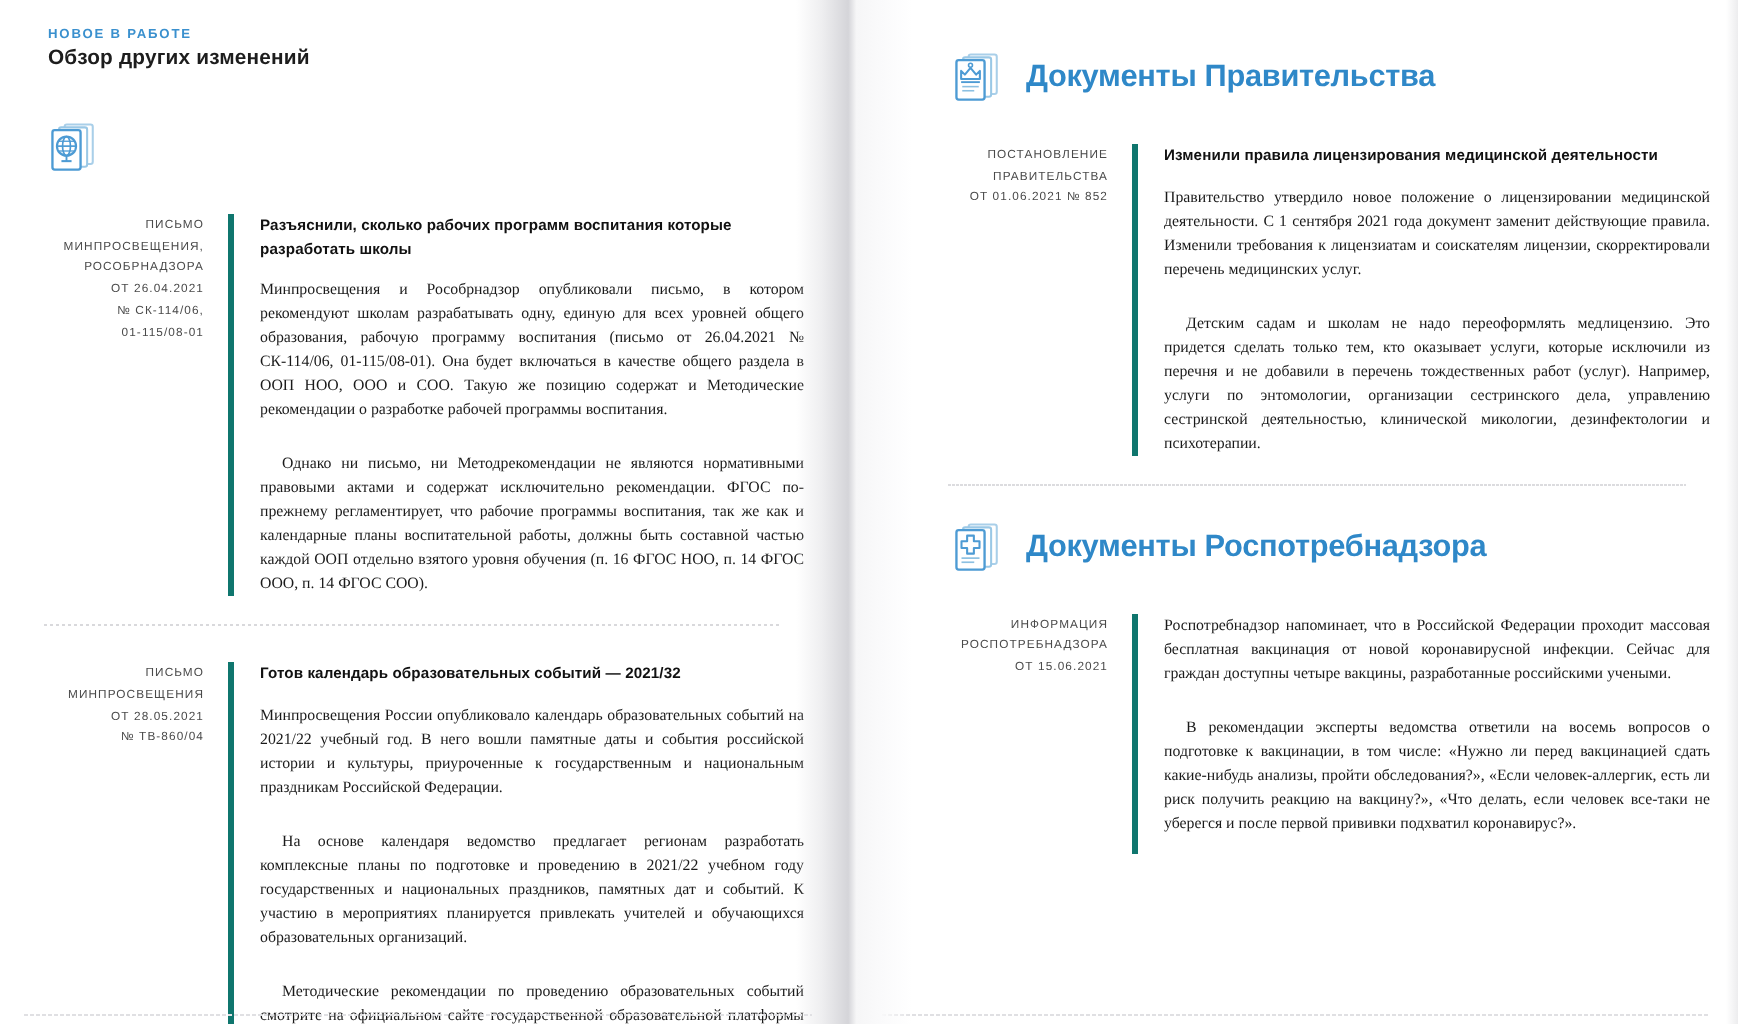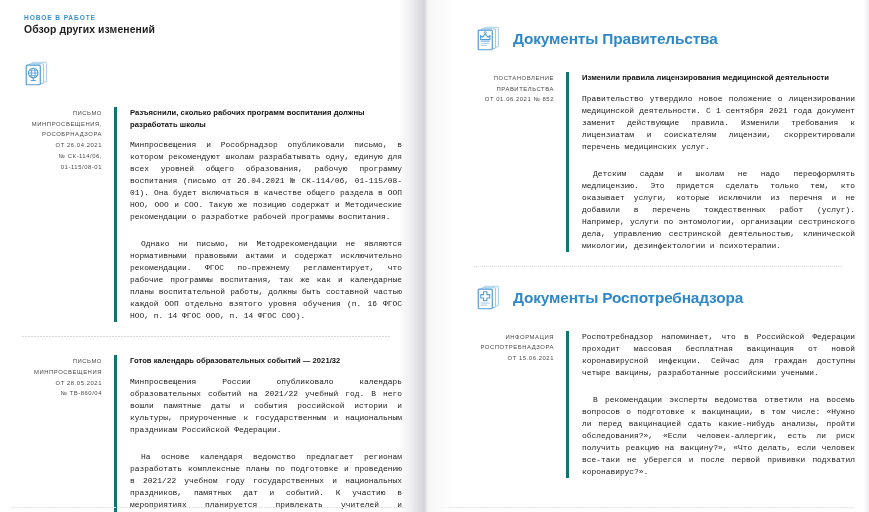--- a/index.html
+++ b/index.html
@@ -121,21 +121,21 @@
   }
   .art-title {
     color: #111111;
     font-size: 7.6px;
     font-weight: 700;
     line-height: 1.52;
     letter-spacing: 0.05px;
     margin-bottom: 9px;
   }
   .art-p {
-    font-family: Liberation Mono, monospace;
+    font-family: Liberation Serif, serif;
     color: #1a1a1a;
     font-size: 7.9px;
     line-height: 1.52;
     text-align: justify;
     text-indent: 11px;
     margin-bottom: 0;
   }
   .art-p.first { text-indent: 0; }
   .art-p + .art-p { margin-top: 15px; }
 
@@ -191,21 +191,21 @@
     <div class="article">
       <div class="meta">
         <div class="meta-line">ПИСЬМО</div>
         <div class="meta-line">МИНПРОСВЕЩЕНИЯ,</div>
         <div class="meta-line">РОСОБРНАДЗОРА</div>
         <div class="meta-line">ОТ 26.04.2021</div>
         <div class="meta-line">№ СК-114/06,</div>
         <div class="meta-line">01-115/08-01</div>
       </div>
       <div class="body">
-        <div class="art-title">Разъяснили, сколько рабочих программ воспитания должны разработать школы</div>
+        <div class="art-title">Разъяснили, сколько рабочих программ воспитания которые разработать школы</div>
         <p class="art-p first">Минпросвещения и Рособрнадзор опубликовали письмо, в котором рекомендуют школам разрабатывать одну, единую для всех уровней общего образования, рабочую программу воспитания (письмо от 26.04.2021 № СК-114/06, 01-115/08-01). Она будет включаться в качестве общего раздела в ООП НОО, ООО и СОО. Такую же позицию содержат и Методические рекомендации о разработке рабочей программы воспитания.</p>
         <p class="art-p">Однако ни письмо, ни Методрекомендации не являются нормативными правовыми актами и содержат исключительно рекомендации. ФГОС по-прежнему регламентирует, что рабочие программы воспитания, так же как и календарные планы воспитательной работы, должны быть составной частью каждой ООП отдельно взятого уровня обучения (п. 16 ФГОС НОО, п. 14 ФГОС ООО, п. 14 ФГОС СОО).</p>
       </div>
     </div>
 
     <div class="divider"></div>
 
     <div class="article">
       <div class="meta">
         <div class="meta-line">ПИСЬМО</div>

